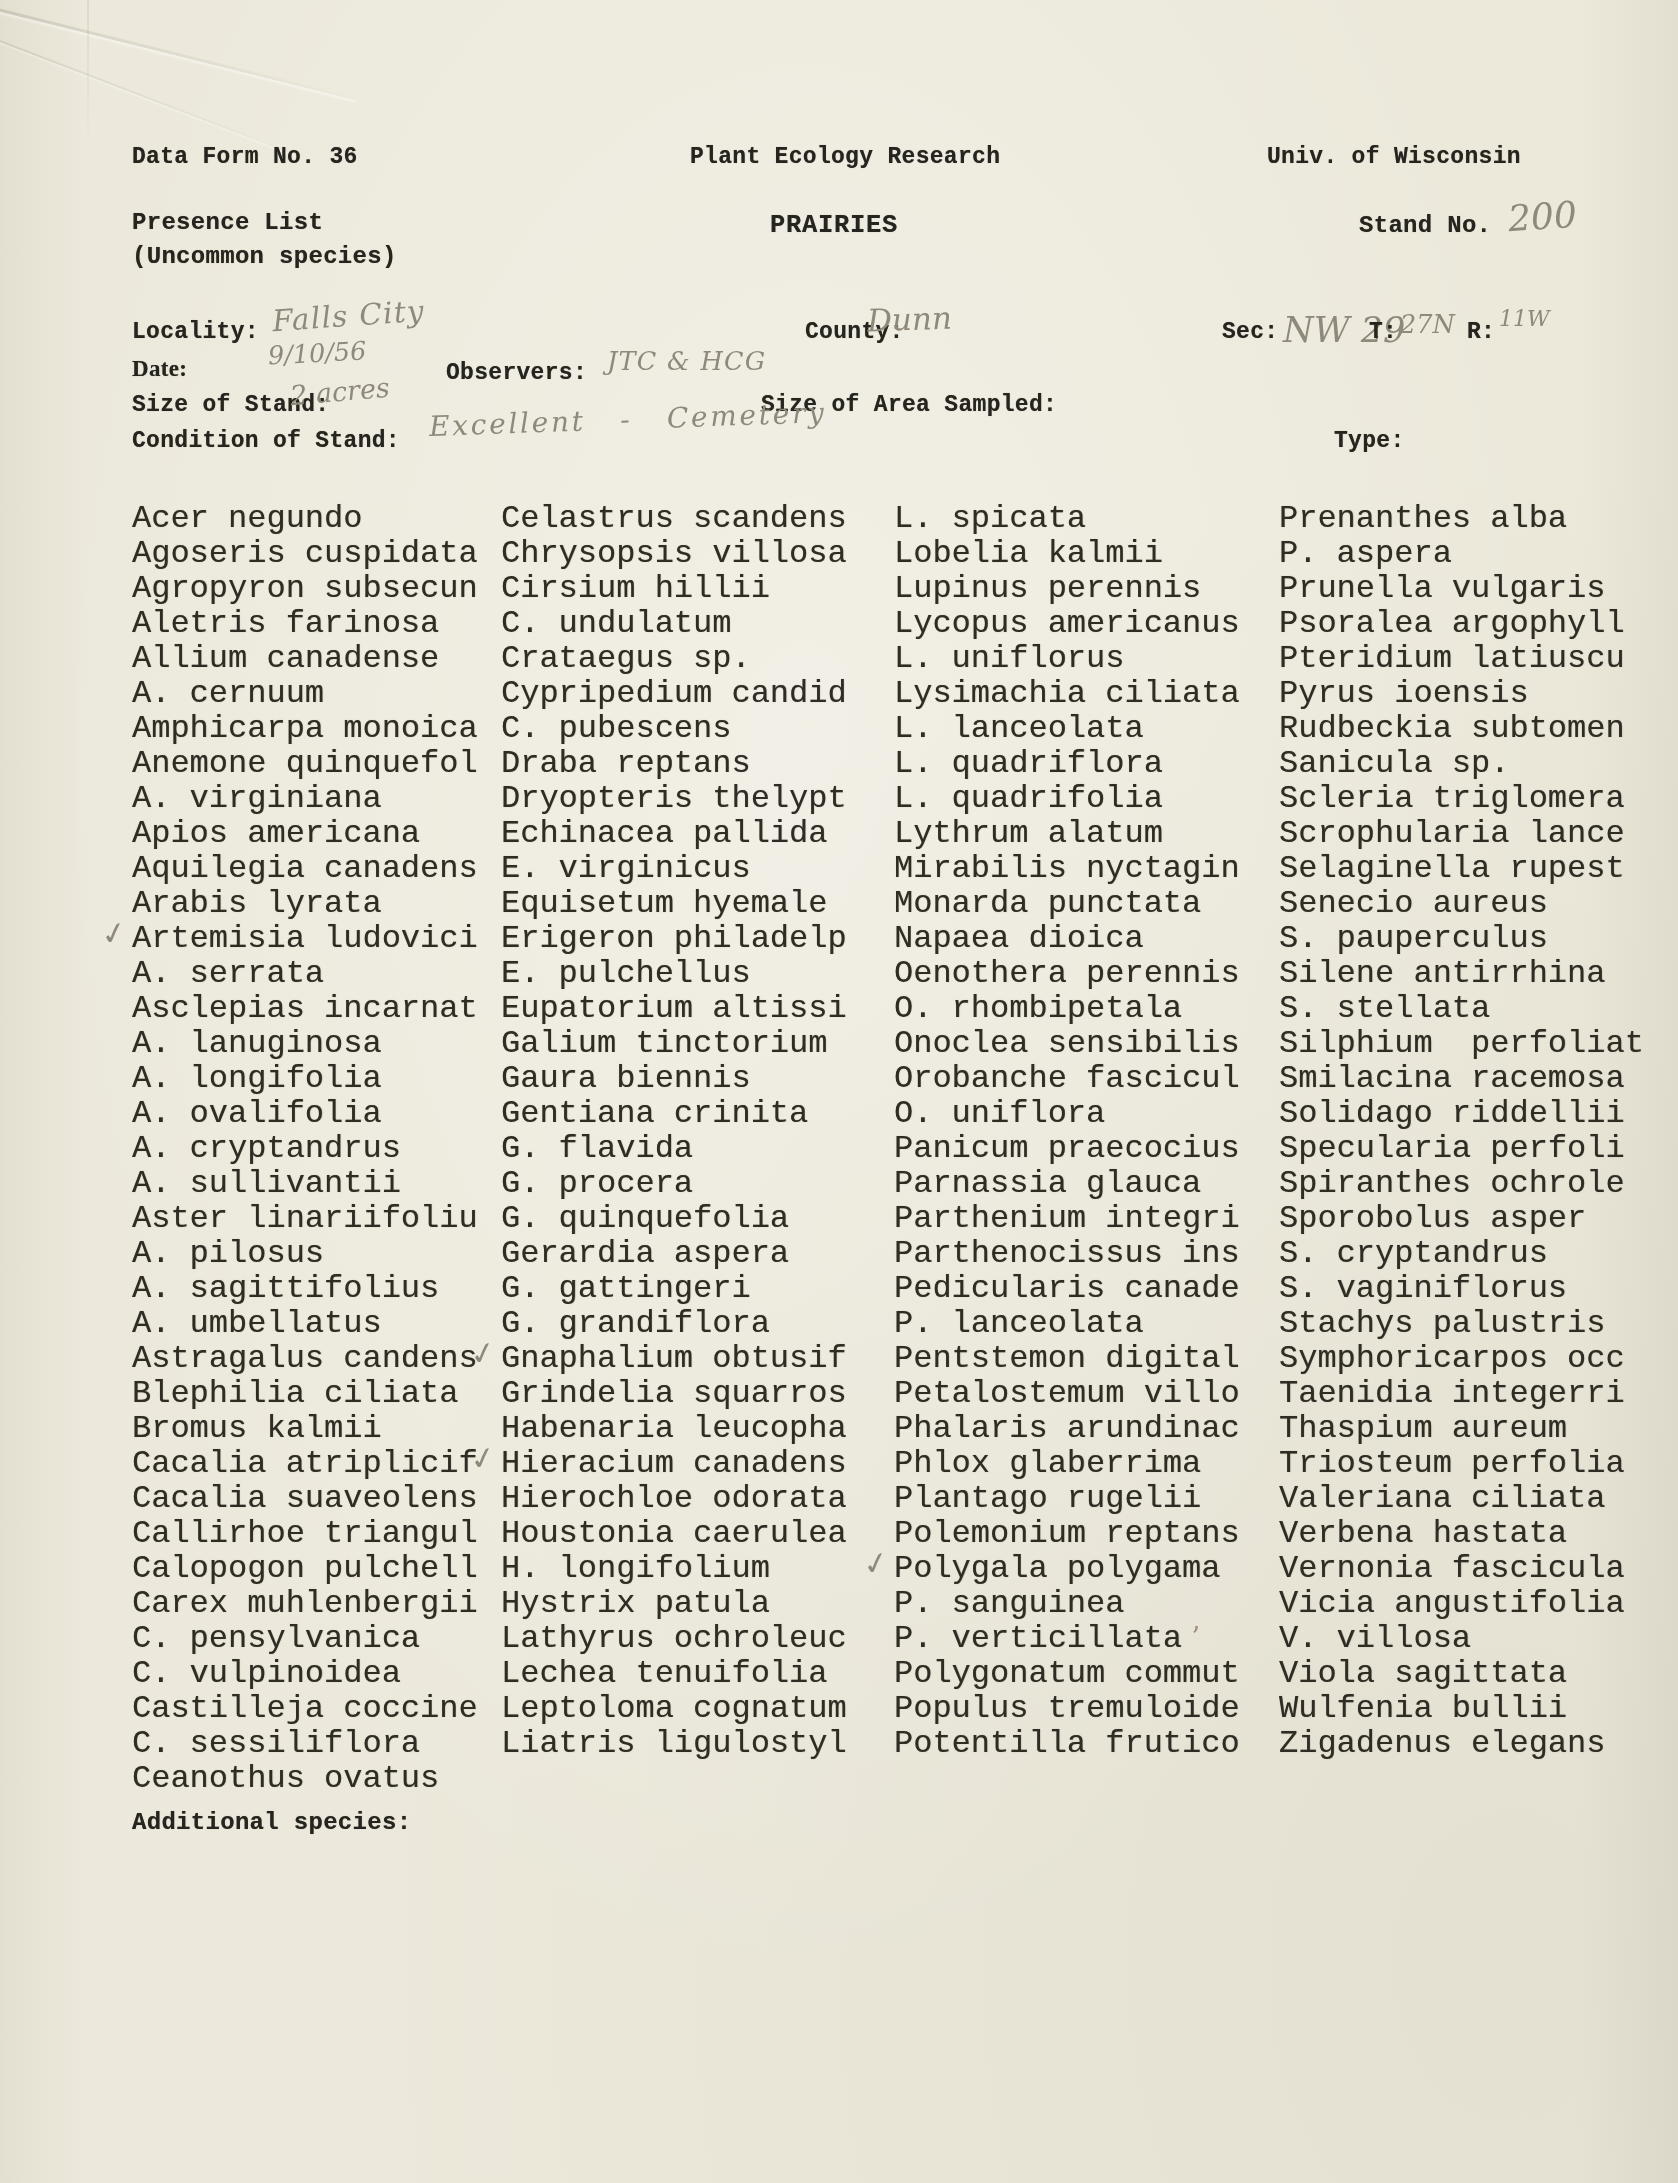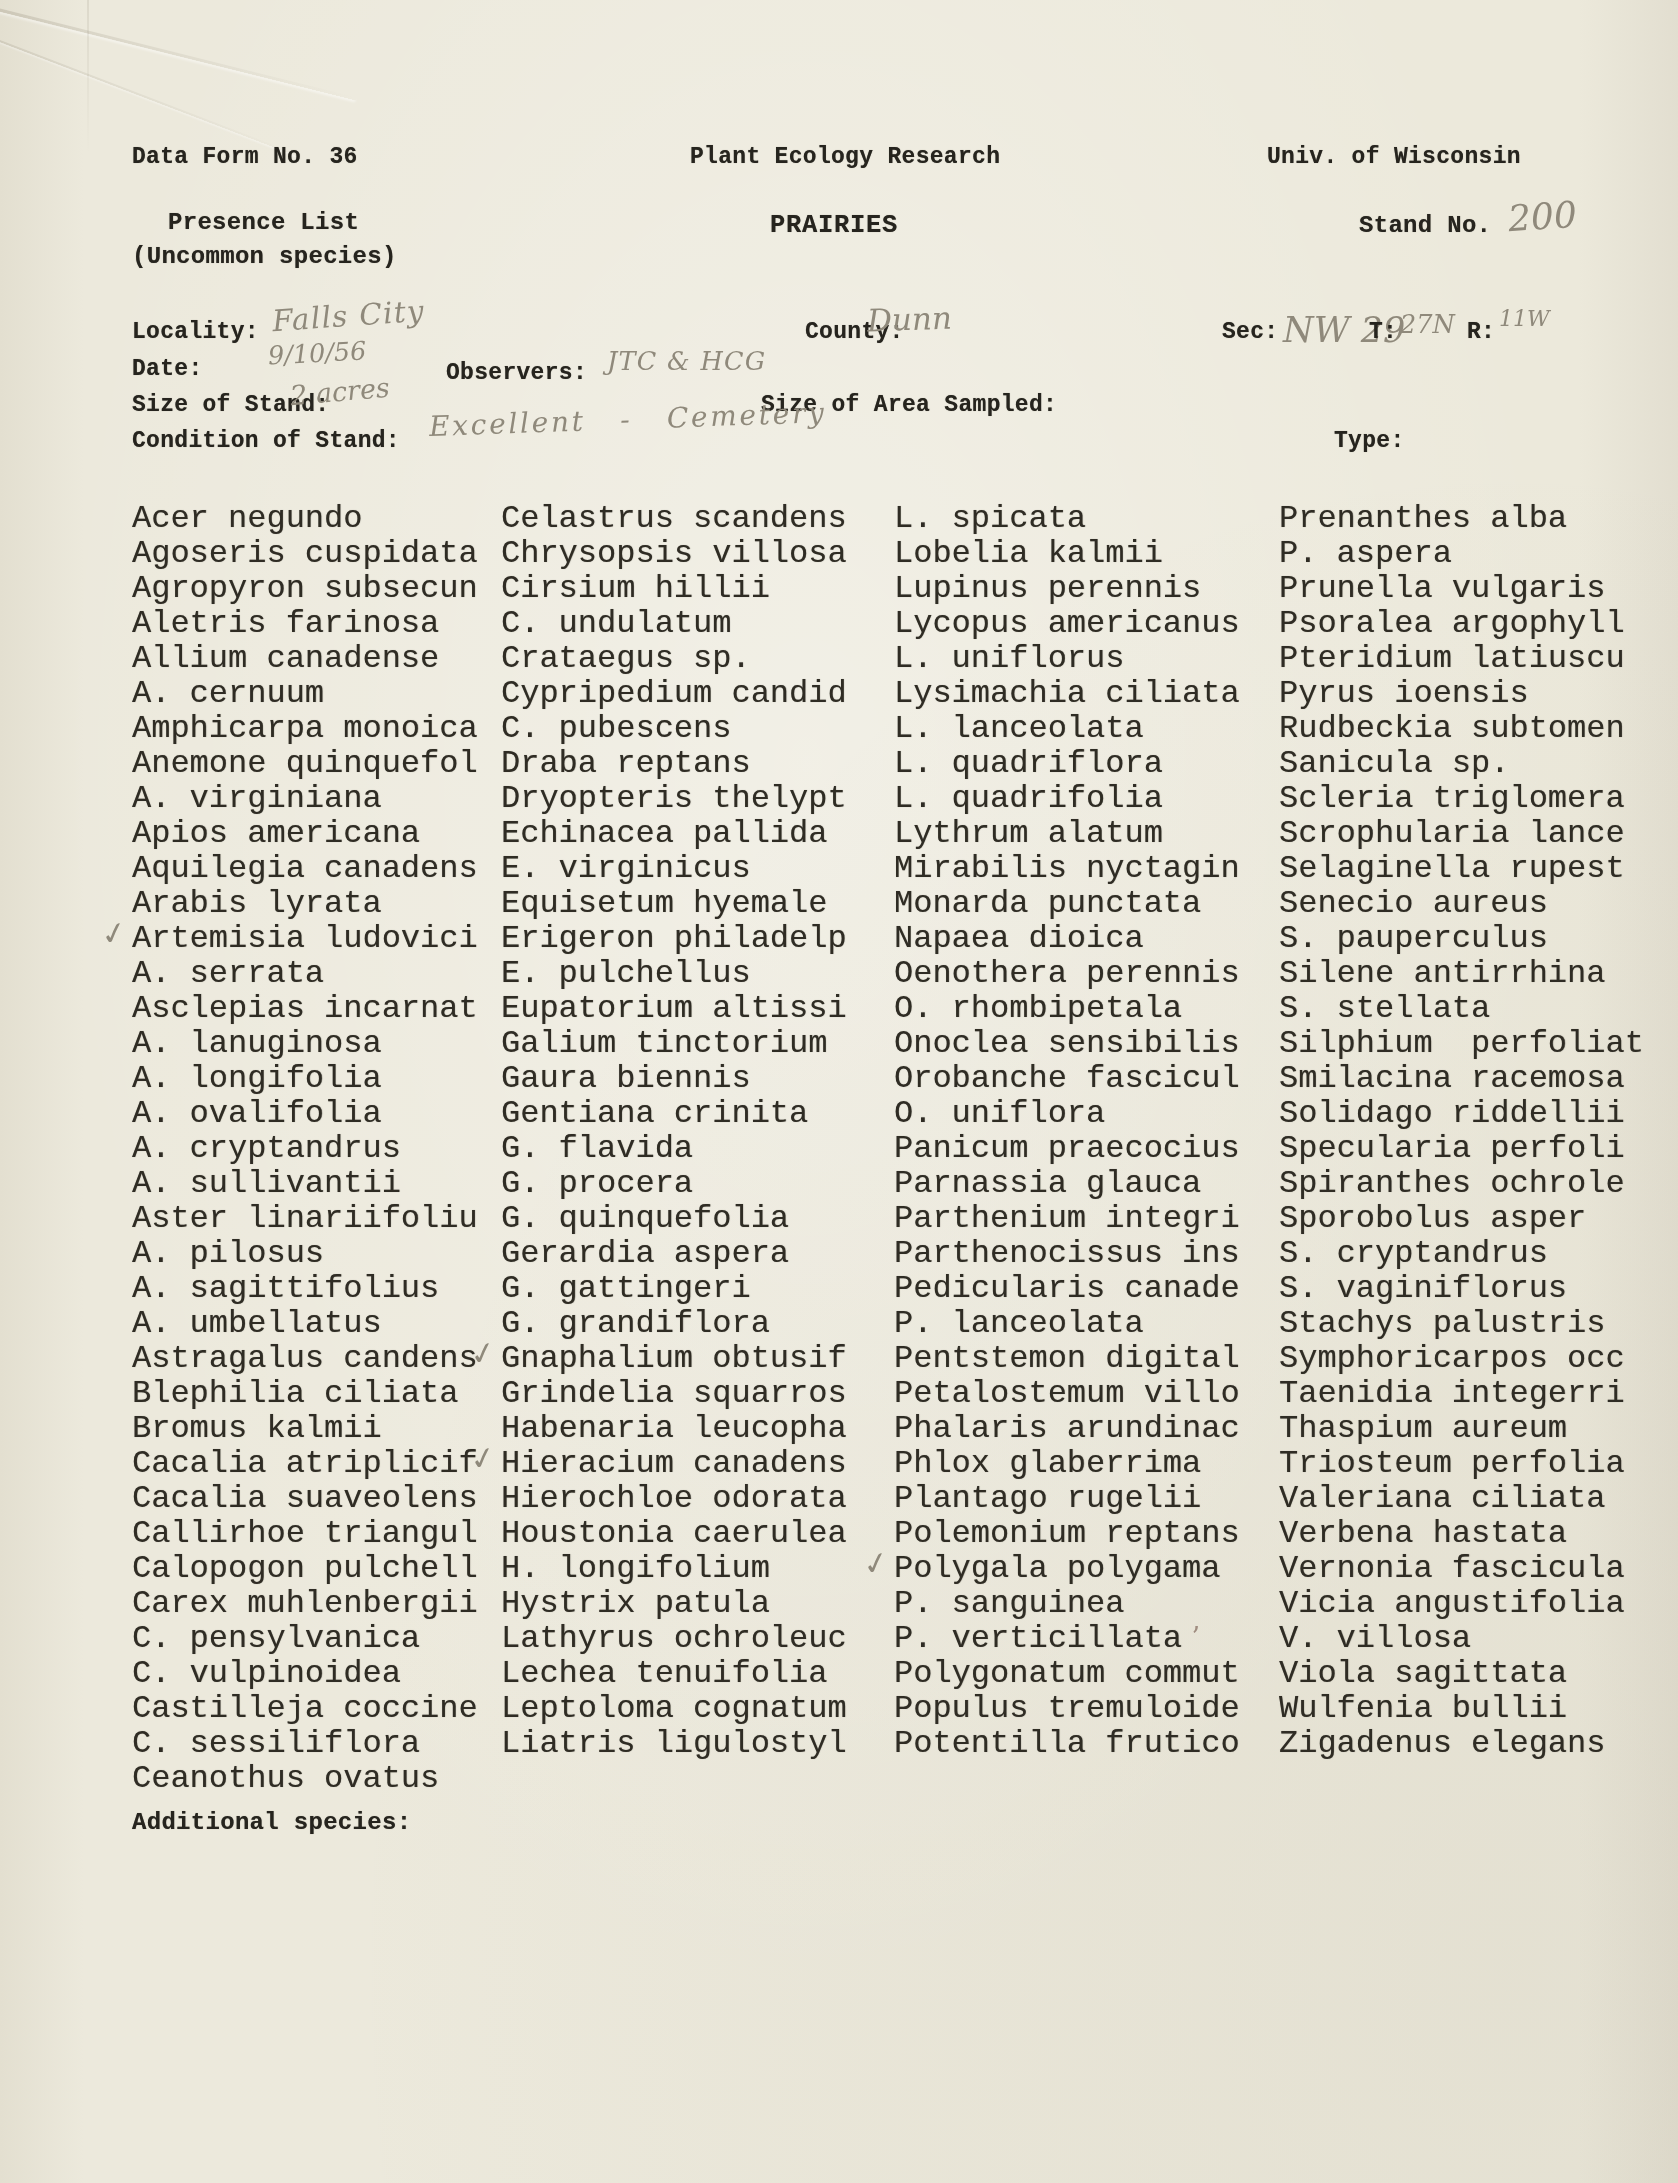--- a/index.html
+++ b/index.html
@@ -66,38 +66,38 @@
 <div class="page">
 
   <div class="crease crease-1"></div>
   <div class="crease crease-2"></div>
   <div class="crease crease-3"></div>
 
   <div class="abs label" style="left:132px;top:144px;">Data Form No. 36</div>
   <div class="abs label" style="left:690px;top:144px;">Plant Ecology Research</div>
   <div class="abs label" style="left:1267px;top:144px;">Univ. of Wisconsin</div>
 
-  <div class="abs label label-lg" style="left:132px;top:209px;margin-left:36px;">Presence List</div>
+  <div class="abs label label-lg" style="left:132px;top:209px;">Presence List</div>
   <div class="abs label label-xl" style="left:770px;top:211px;">PRAIRIES</div>
   <div class="abs label label-lg" style="left:1359px;top:212px;">Stand No.</div>
   <div class="abs hw" style="left:1508px;top:196px;font-size:36px;transform:rotate(-4deg);">200</div>
   <div class="abs label label-lg" style="left:132px;top:243px;">(Uncommon species)</div>
 
   <div class="abs label" style="left:132px;top:319px;">Locality:</div>
   <div class="abs hw" style="left:272px;top:299px;font-size:29.5px;transform:rotate(-4deg);letter-spacing:1.3px;">Falls City</div>
   <div class="abs label" style="left:761px;top:319px;margin-left:44px;">County:</div>
   <div class="abs hw" style="left:867px;top:301px;font-size:31px;transform:rotate(-2deg);">Dunn</div>
   <div class="abs label" style="left:1222px;top:319px;">Sec:</div>
   <div class="abs hw" style="left:1283px;top:310px;font-size:35px;">NW 29</div>
   <div class="abs label" style="left:1369px;top:319px;">T:</div>
   <div class="abs hw" style="left:1400px;top:309px;font-size:25.5px;">27N</div>
   <div class="abs label" style="left:1467px;top:319px;">R:</div>
   <div class="abs hw" style="left:1499px;top:306px;font-size:22px;">11W</div>
 
-  <div class="abs label" style="left:132px;top:356px;">Date:</div>
+  <div class="abs label" style="left:132px;top:356px;font-family:Liberation Serif, serif;">Date:</div>
   <div class="abs hw" style="left:268px;top:338px;font-size:25.5px;transform:rotate(-3deg);">9/10/56</div>
   <div class="abs label" style="left:446px;top:360px;">Observers:</div>
   <div class="abs hw" style="left:607px;top:346px;font-size:25.5px;letter-spacing:1.3px;">JTC &amp; HCG</div>
 
   <div class="abs label" style="left:132px;top:392px;">Size of Stand:</div>
   <div class="abs hw" style="left:290px;top:376px;font-size:27px;transform:rotate(-5deg);">2 acres</div>
   <div class="abs label" style="left:761px;top:392px;">Size of Area Sampled:</div>
   <div class="abs hw" style="left:1060px;top:376px;font-size:27px;"></div>
 
   <div class="abs label" style="left:132px;top:428px;">Condition of Stand:</div>

